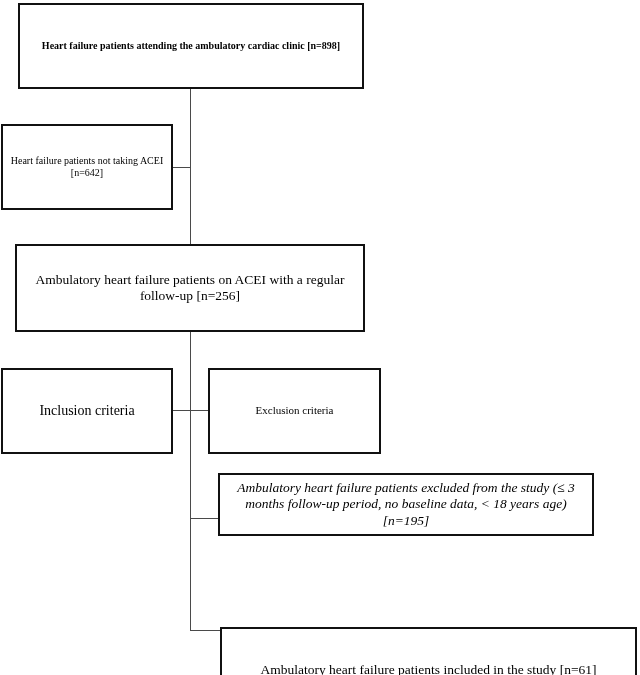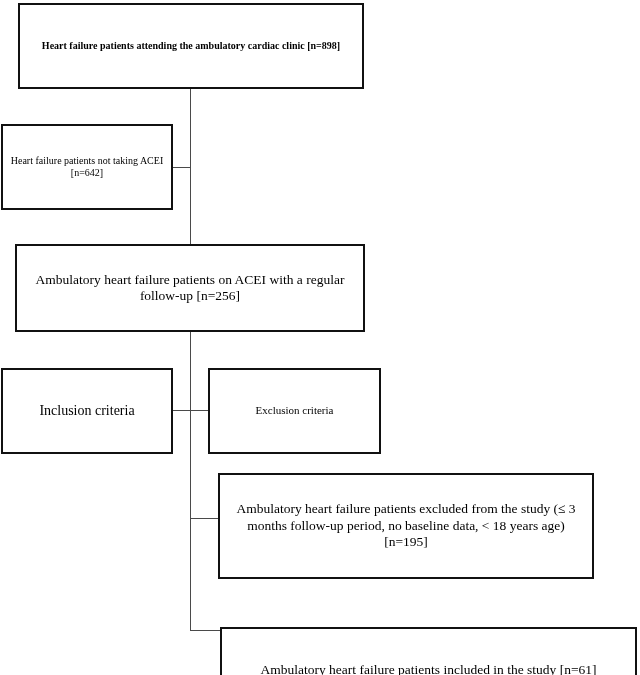--- a/index.html
+++ b/index.html
@@ -33,21 +33,21 @@
     width: 100%;
     white-space: pre-line;
   }
 
   
   #node-screened   { left: 18px;  top: 3px;   width: 346px; height: 86px;  font-size: 10px; font-weight: bold; }
   #node-no-acei    { left: 1px;   top: 124px; width: 172px; height: 86px;  font-size: 10px; }
   #node-on-acei    { left: 15px;  top: 244px; width: 350px; height: 88px;  font-size: 13.5px; justify-content: center; }
   #node-inclusion  { left: 1px;   top: 368px; width: 172px; height: 86px;  font-size: 14px; }
   #node-exclusion  { left: 208px; top: 368px; width: 173px; height: 86px;  font-size: 11px; }
-  #node-excluded   { left: 218px; top: 473px; width: 376px; height: 106px;  font-size: 13.5px; }
+  #node-excluded   { left: 218px; top: 473px; width: 376px; height: 63px;  font-size: 13.5px; font-style: italic; }
   #node-included   { left: 220px; top: 587px; width: 417px; height: 86px;  font-size: 13.5px; margin-top: 40px; }
 
   
   .conn {
     position: absolute;
     background: #4a4a4a;
   }
   .conn.v { width: 1px; }
   .conn.h { height: 1px; }
 

